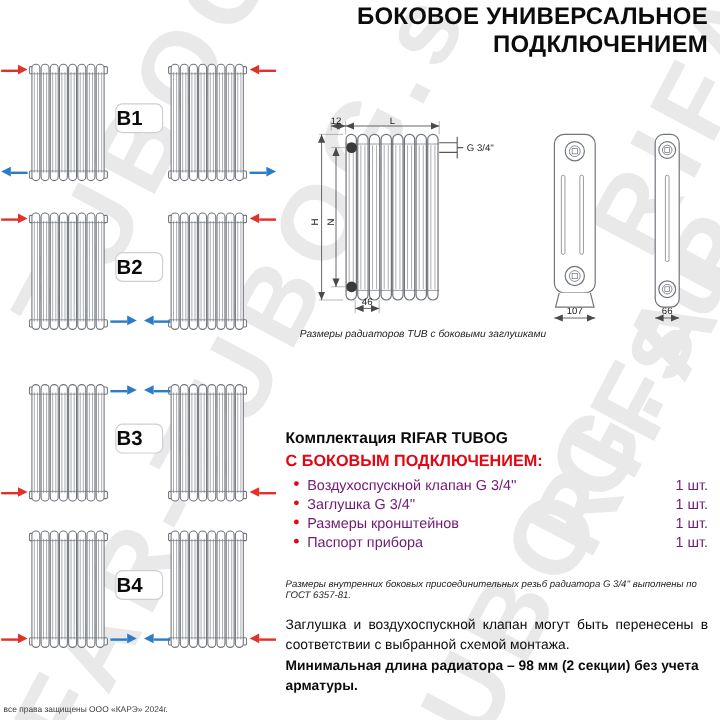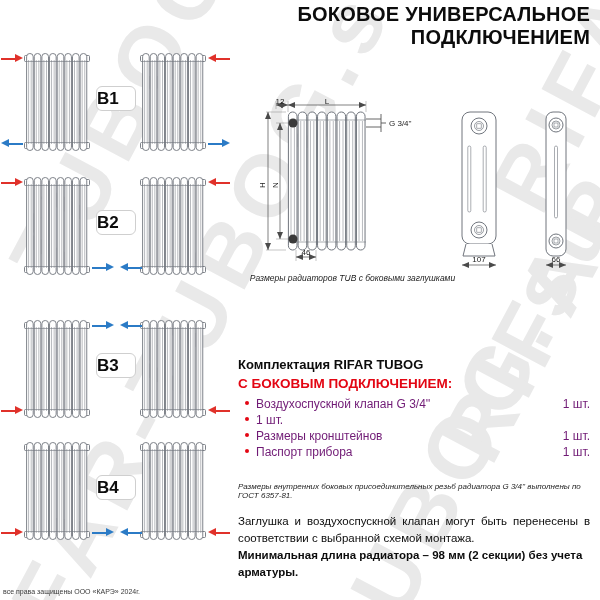--- a/index.html
+++ b/index.html
@@ -513,20 +513,21 @@
       <div class="spec-h1">Комплектация RIFAR TUBOG</div>
       <div class="spec-h2">С БОКОВЫМ ПОДКЛЮЧЕНИЕМ:</div>
       <div class="spec-list">
         <div class="spec-item">
           <span class="bullet"></span>
           <span class="name">Воздухоспускной клапан G 3/4''</span>
           <span class="qty">1 шт.</span>
         </div>
         <div class="spec-item">
           <span class="bullet"></span>
+          <span class="name">Заглушка G 3/4''</span>
           <span class="qty">1 шт.</span>
         </div>
         <div class="spec-item">
           <span class="bullet"></span>
           <span class="name">Размеры кронштейнов</span>
           <span class="qty">1 шт.</span>
         </div>
         <div class="spec-item">
           <span class="bullet"></span>
           <span class="name">Паспорт прибора</span>

